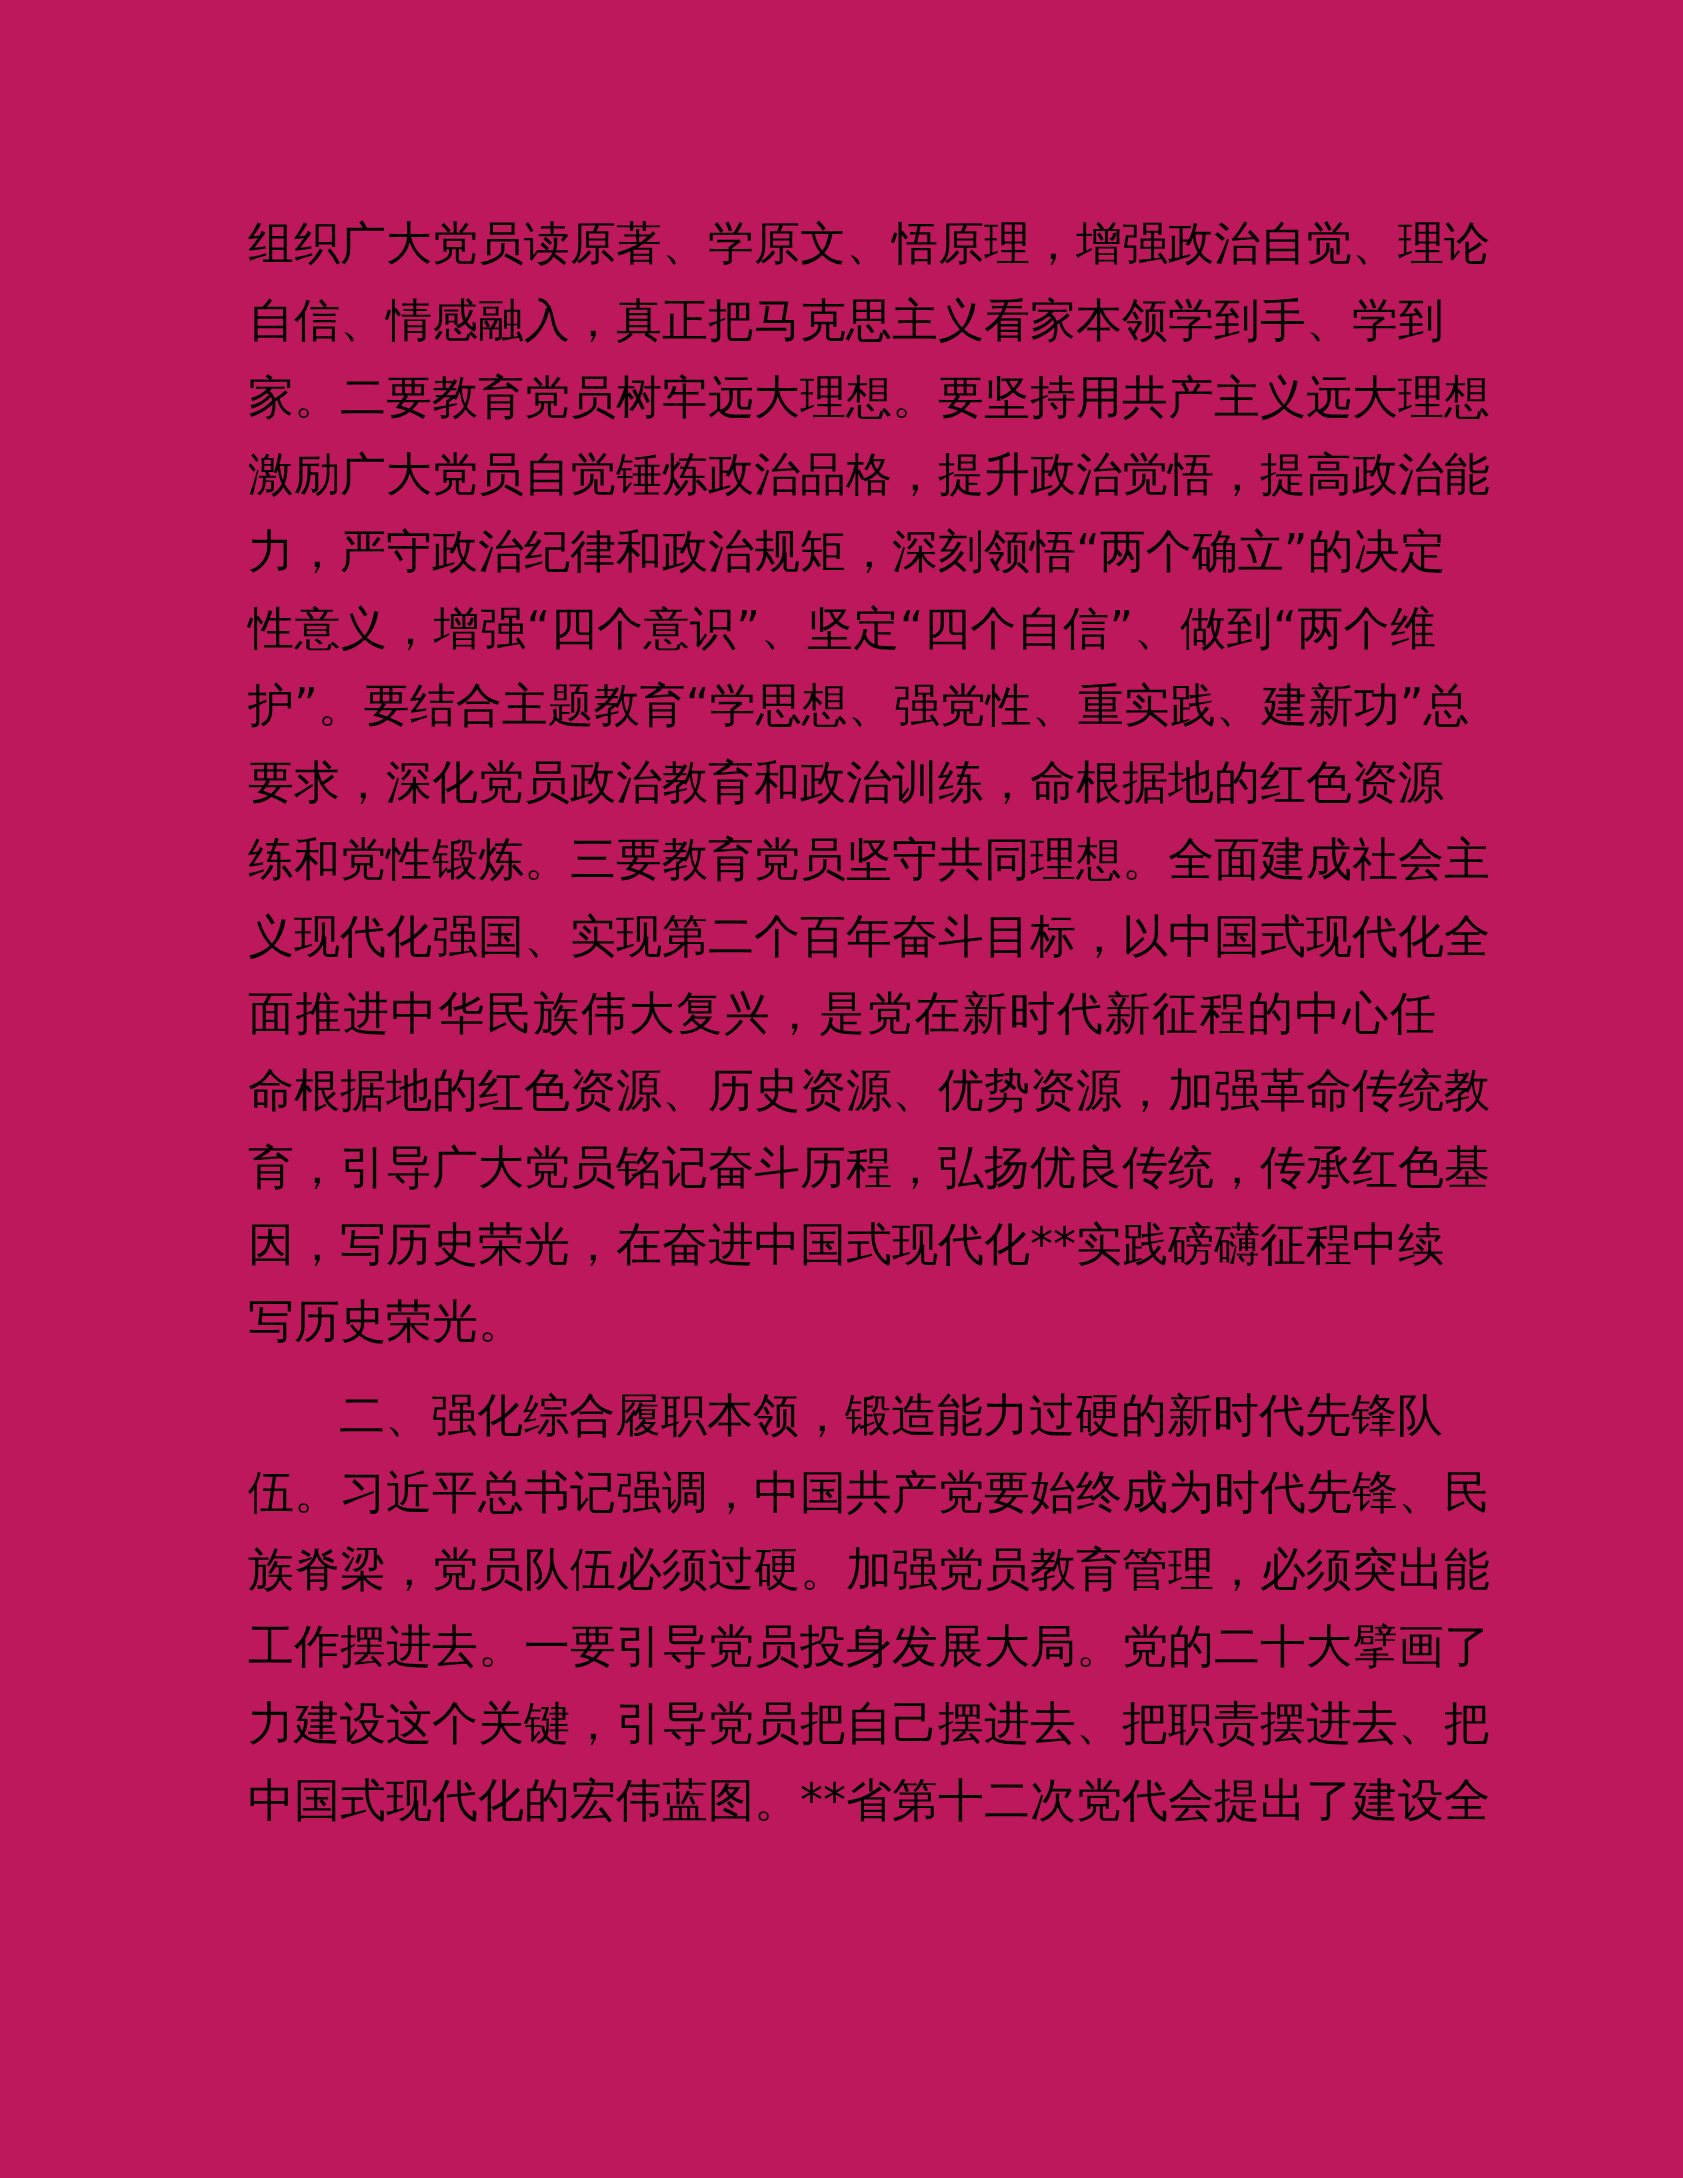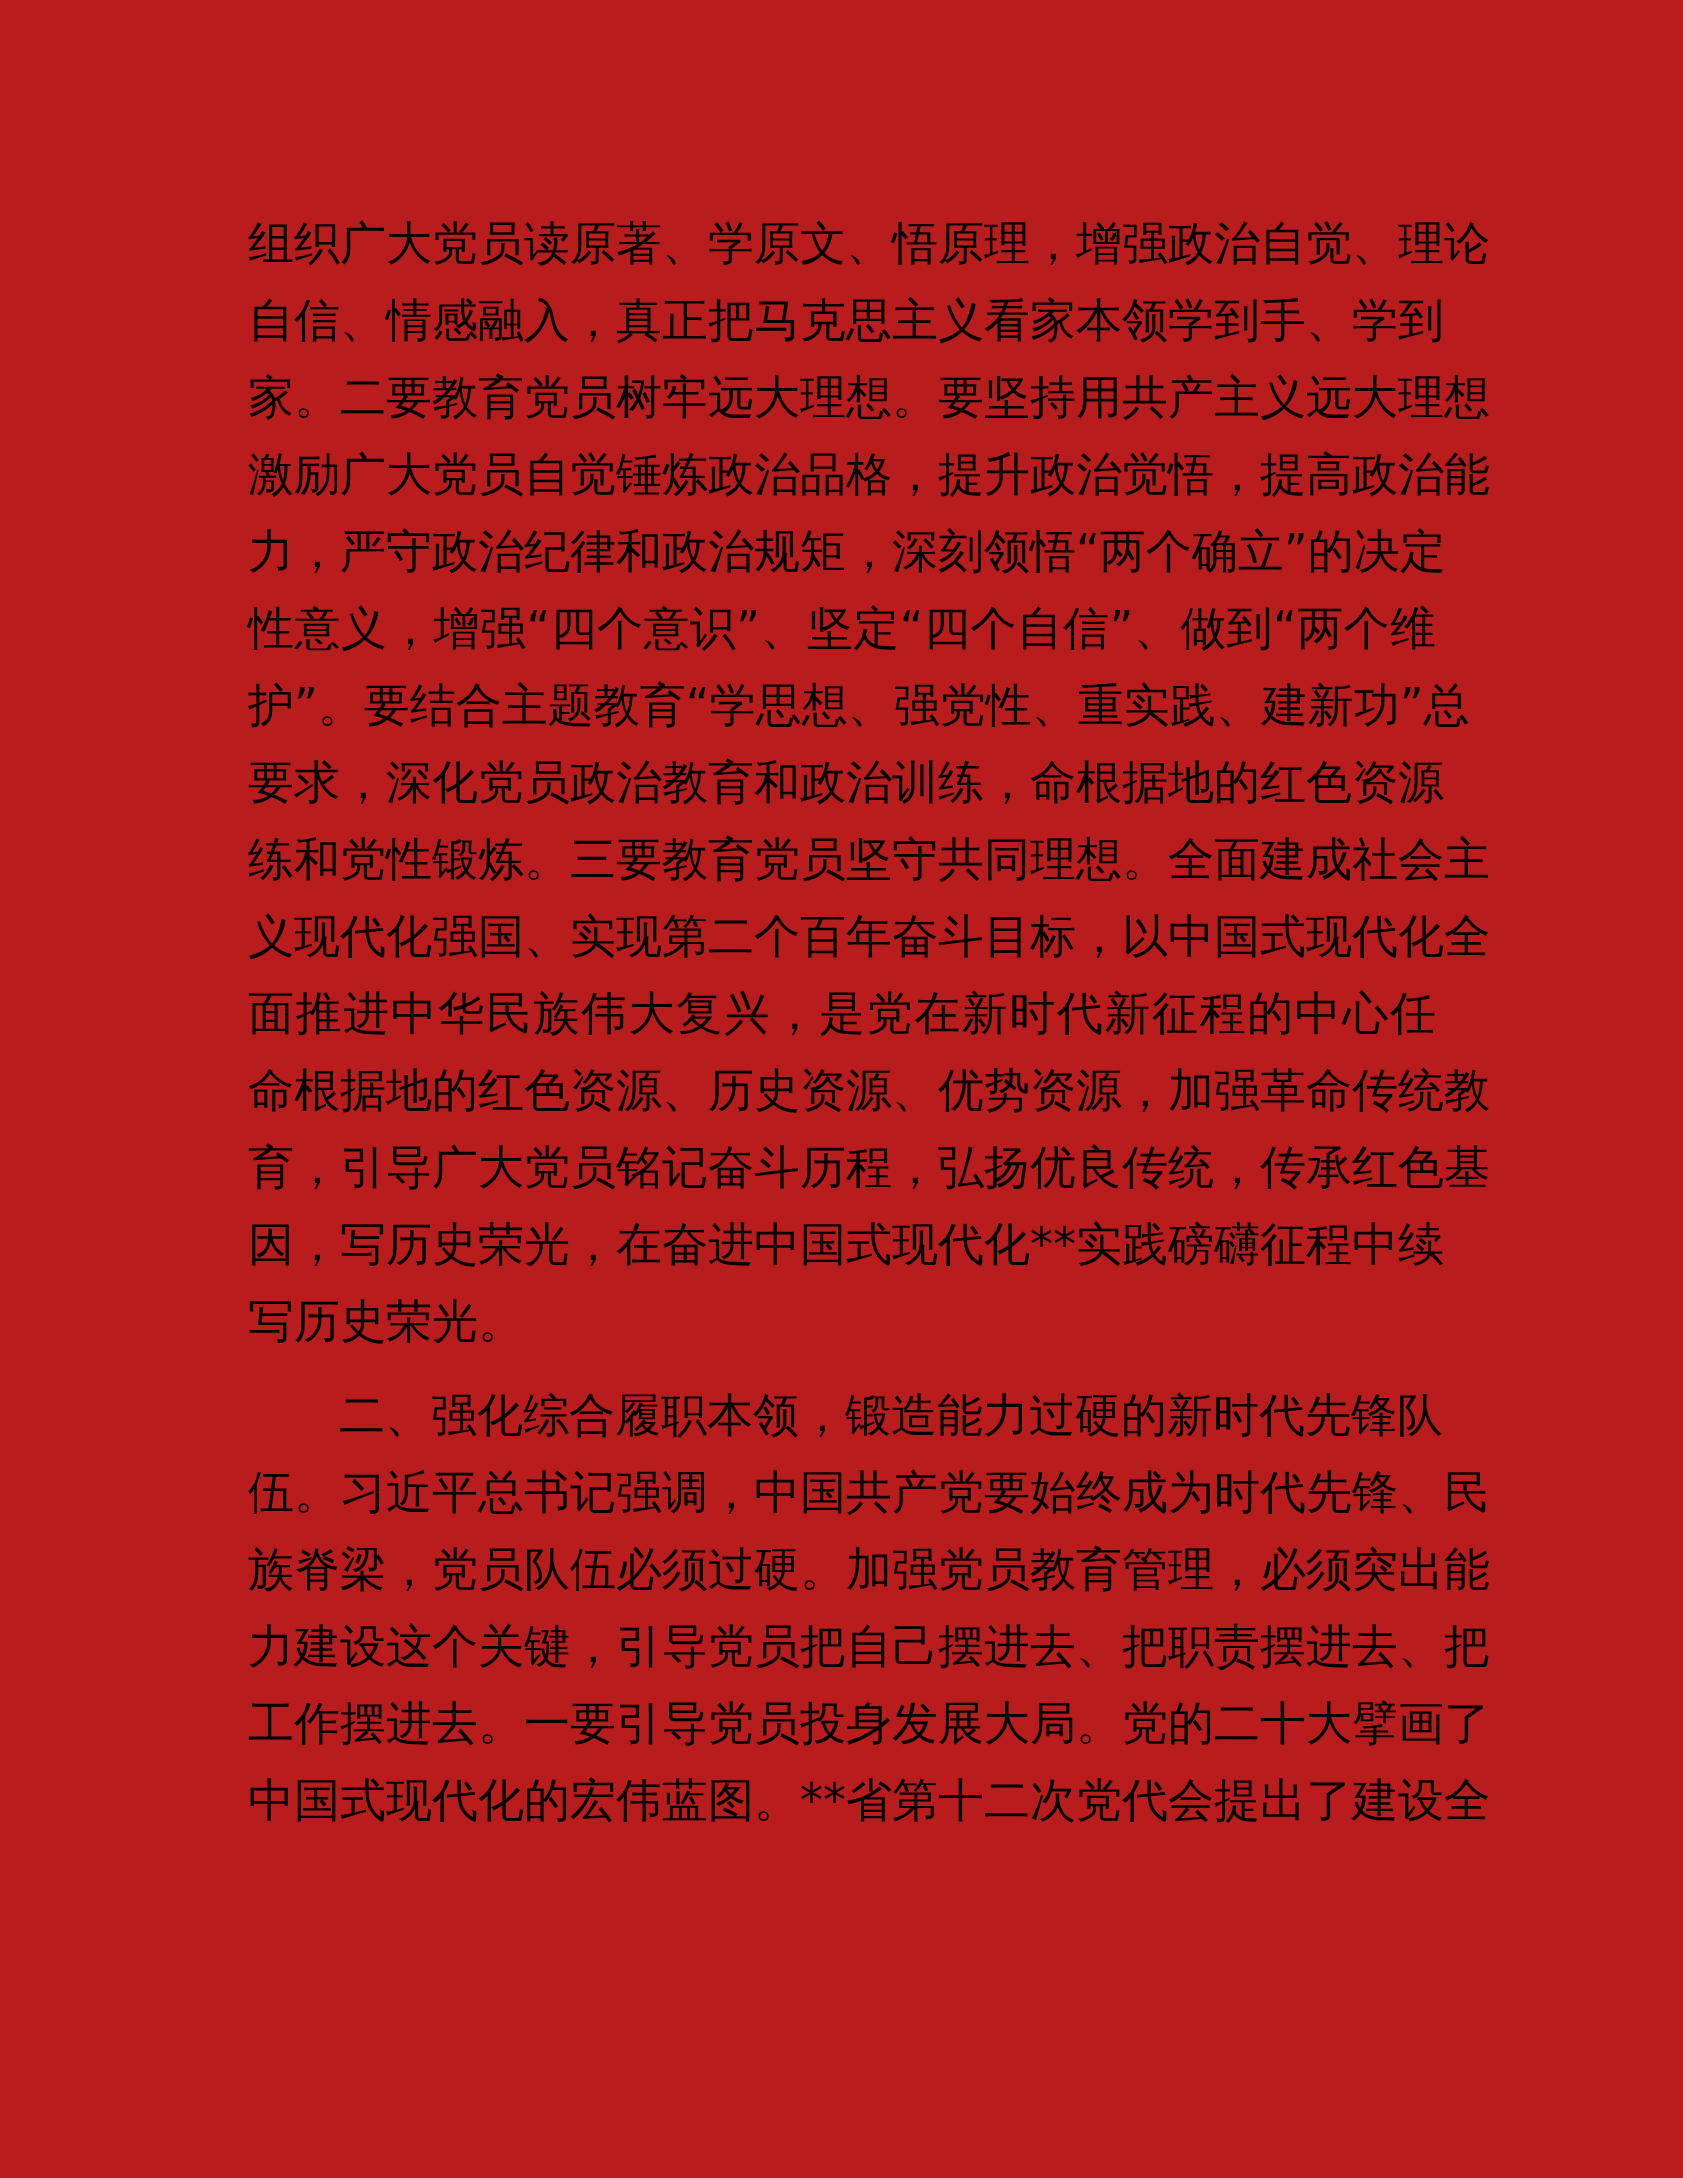--- a/index.html
+++ b/index.html
@@ -12,21 +12,21 @@
     height: 2178px;
     position: relative;
     overflow: hidden;
   }
   .page {
     position: absolute;
     left: 0;
     top: 0;
     width: 1683px;
     height: 2178px;
-    background: #b91c1c;
+    background: #be185d;
   }
   .body-text {
     position: absolute;
     left: 248px;
     top: 205px;
     width: 1188px;
     font-family: "DejaVu Sans", "Liberation Sans", sans-serif;
     font-size: 46px;
     line-height: 77px;
     color: #000000;
@@ -71,20 +71,20 @@
       <span class="line">命根据地的红色资源、历史资源、优势资源，加强革命传统教</span>
       <span class="line">育，引导广大党员铭记奋斗历程，弘扬优良传统，传承红色基</span>
       <span class="line">因，写历史荣光，在奋进中国式现代化**实践磅礴征程中续</span>
       <span class="line last">写历史荣光。</span>
     </div>
 
     <div class="para">
       <span class="line indent">二、强化综合履职本领，锻造能力过硬的新时代先锋队</span>
       <span class="line">伍。习近平总书记强调，中国共产党要始终成为时代先锋、民</span>
       <span class="line">族脊梁，党员队伍必须过硬。加强党员教育管理，必须突出能</span>
+      <span class="line">工作摆进去。一要引导党员投身发展大局。党的二十大擘画了</span>
       <span class="line">力建设这个关键，引导党员把自己摆进去、把职责摆进去、把</span>
-      <span class="line">工作摆进去。一要引导党员投身发展大局。党的二十大擘画了</span>
       <span class="line">中国式现代化的宏伟蓝图。**省第十二次党代会提出了建设全</span>
     </div>
 
   </div>
 </div>
 
 
 </body></html>

